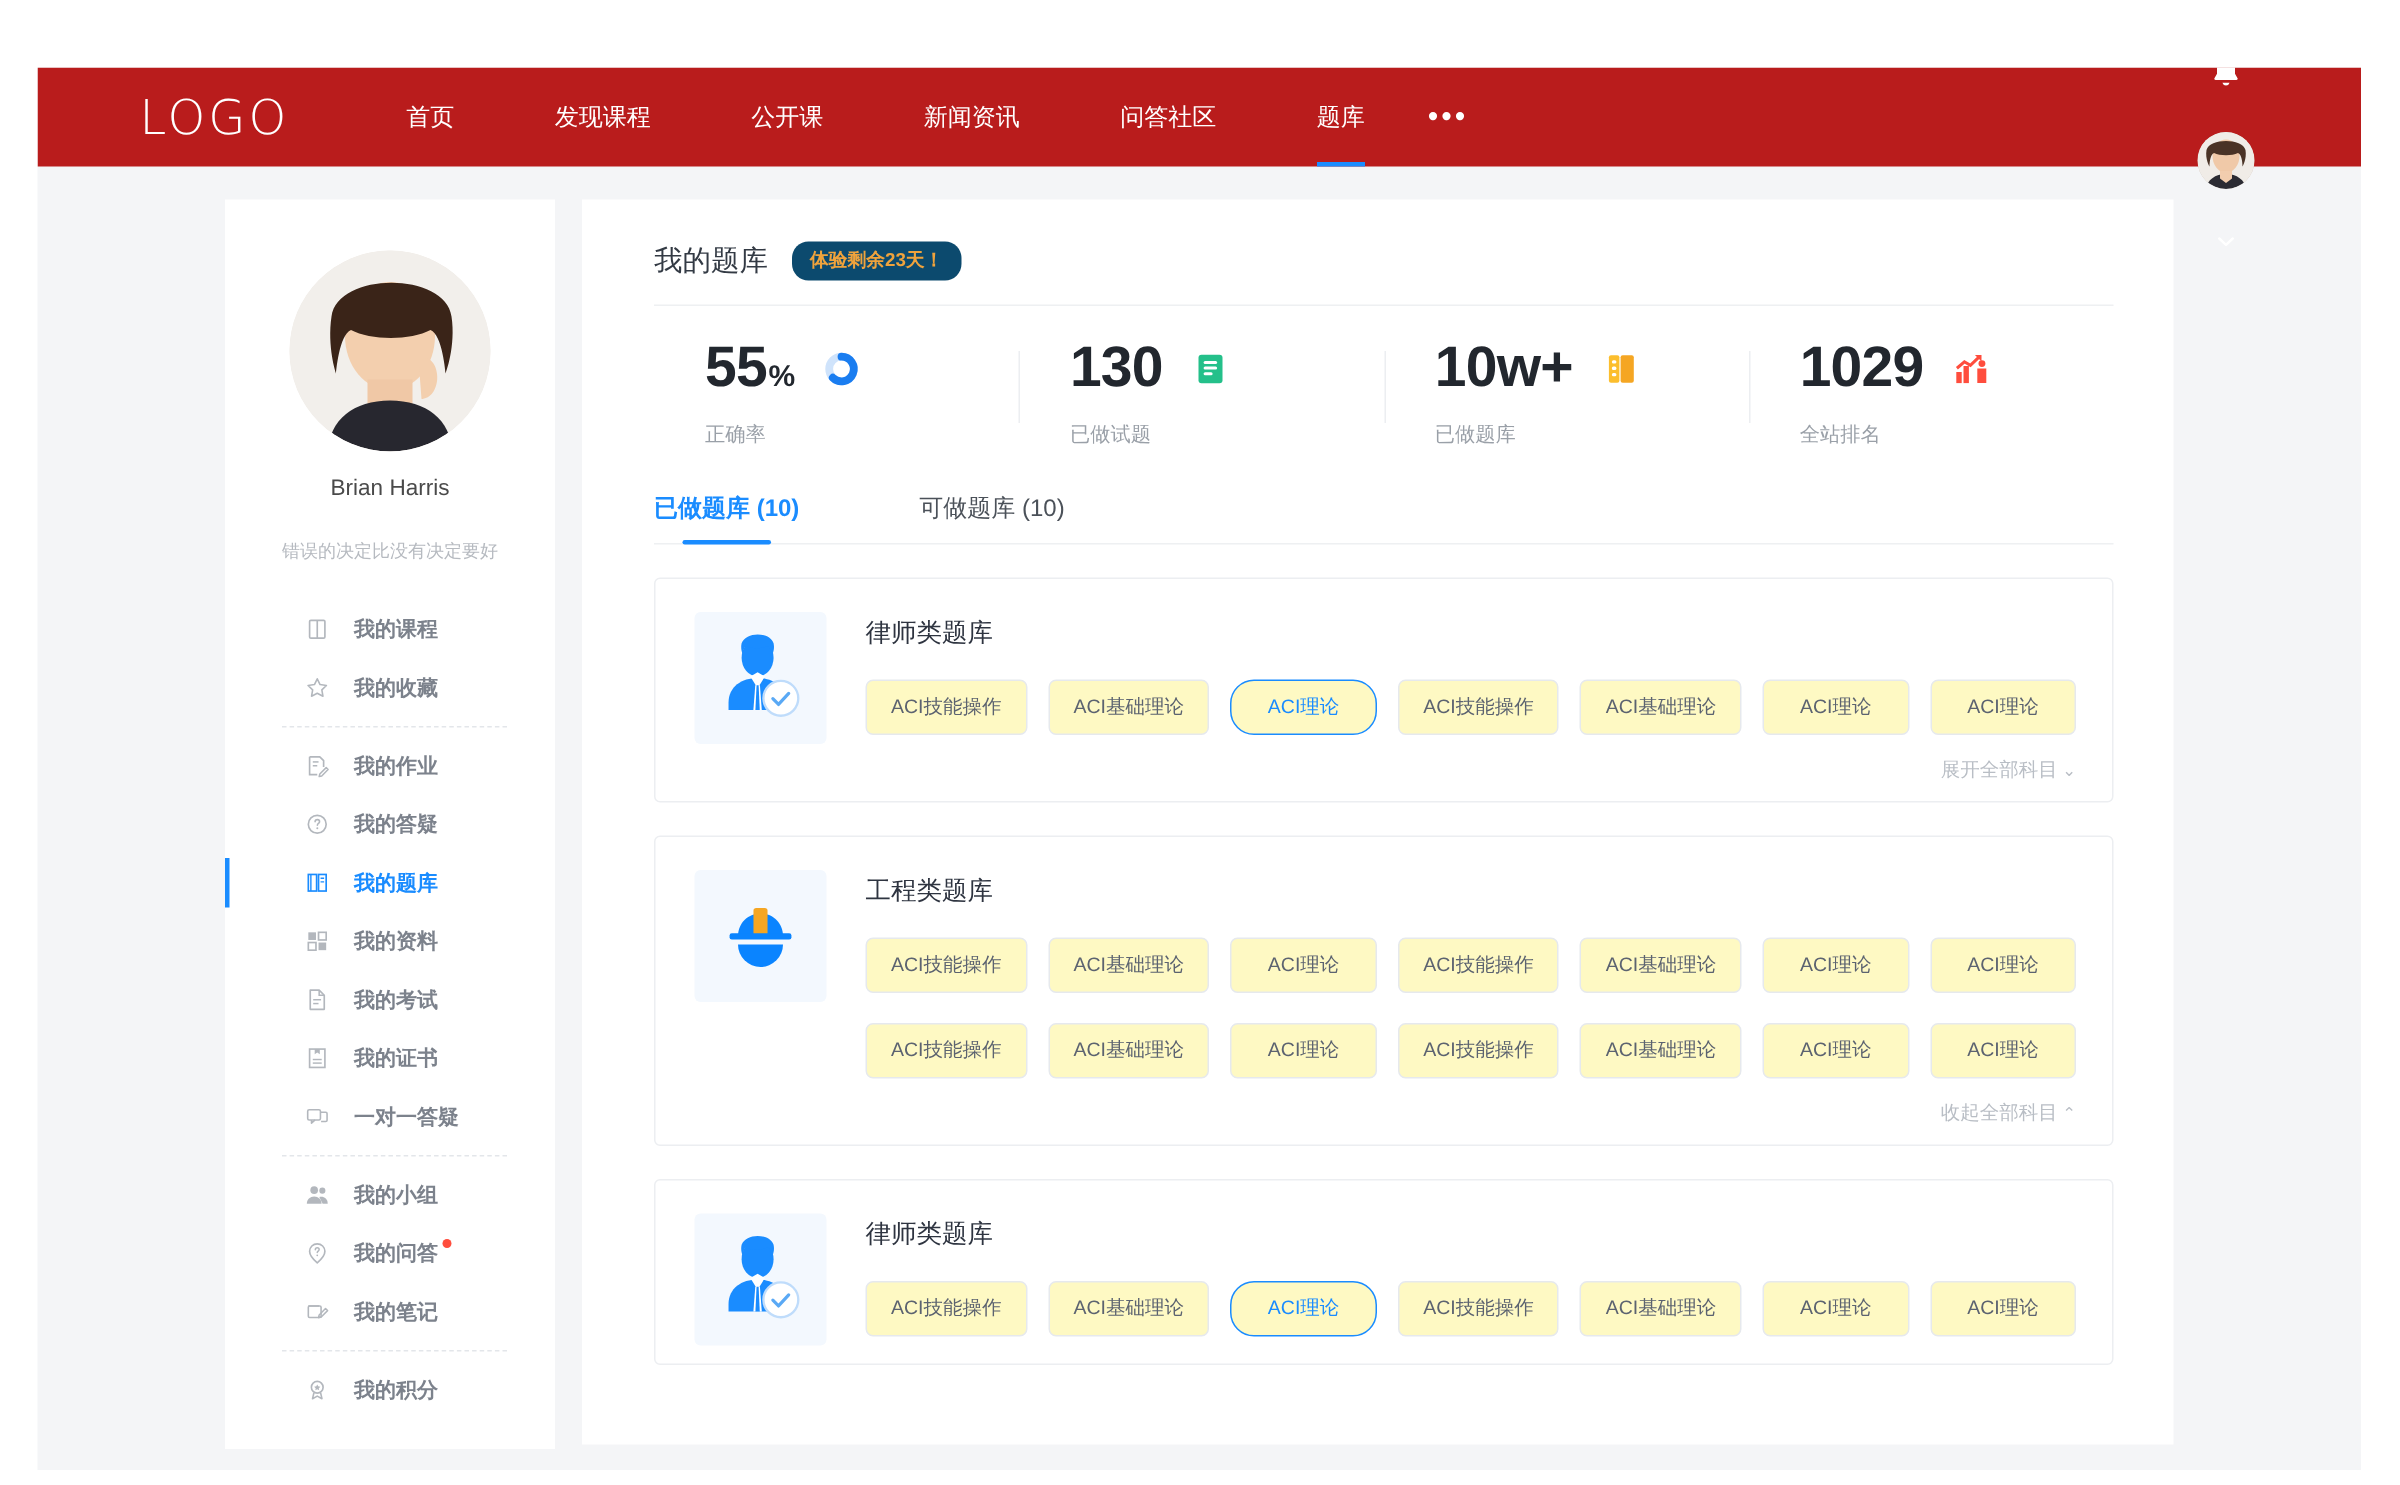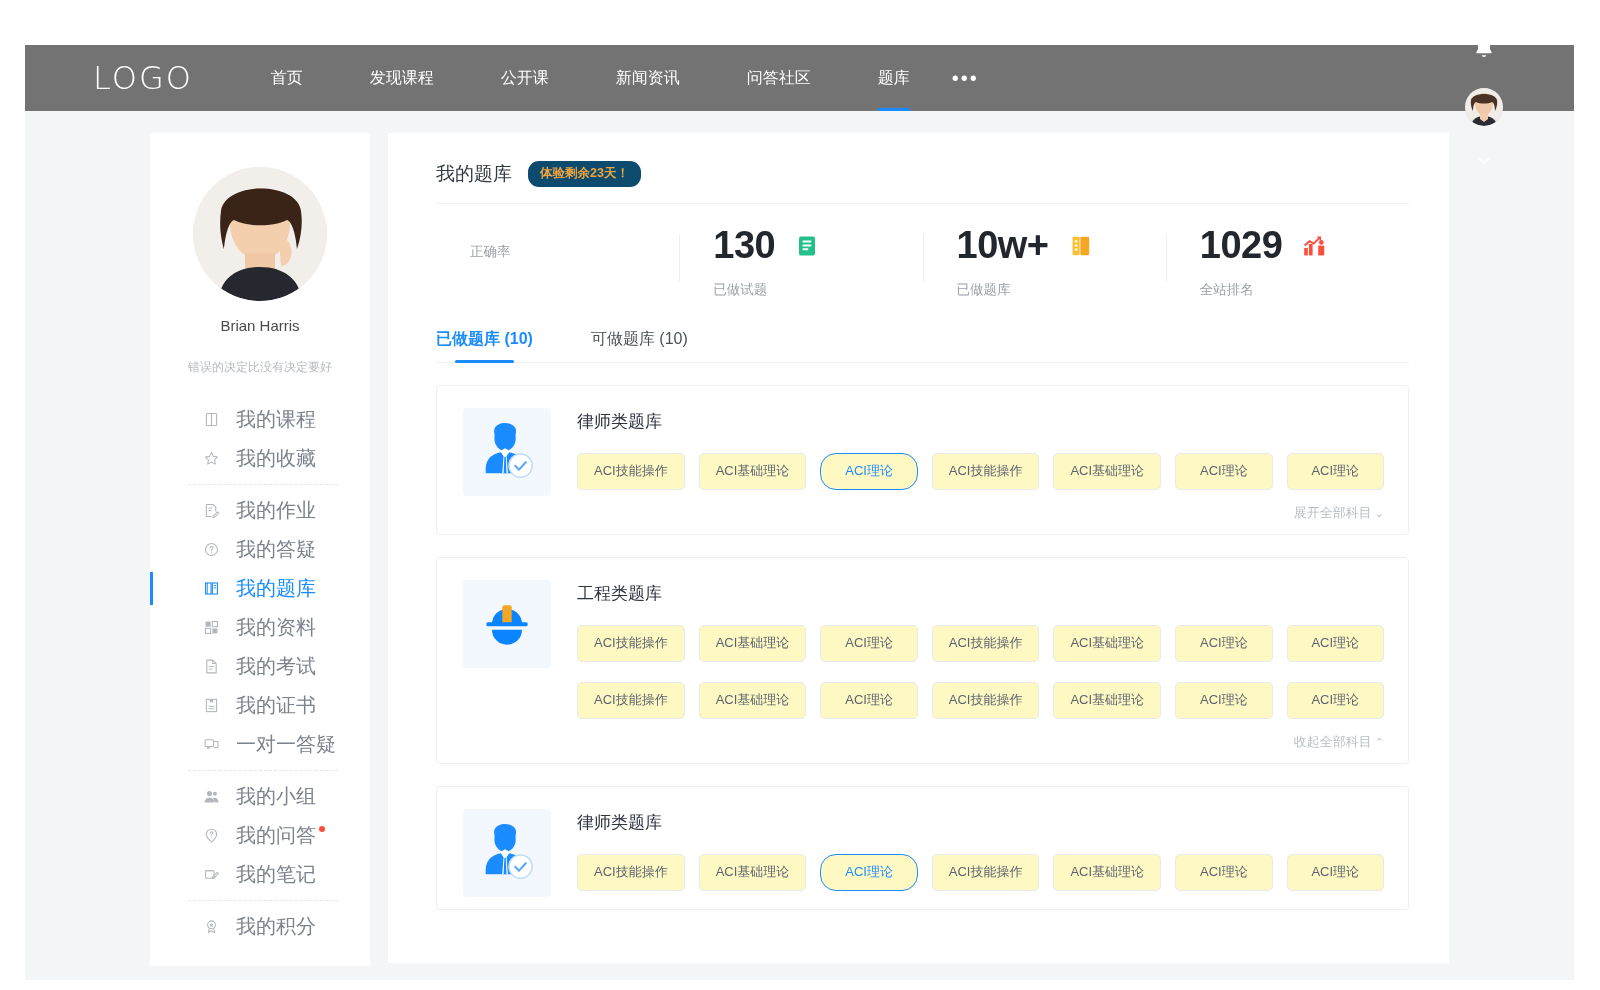--- a/index.html
+++ b/index.html
@@ -19,21 +19,21 @@
     position: absolute;
     left: 25px; top: 45px;
     width: 1549px; height: 935px;
     background: #f4f5f7;
     overflow: hidden;
   }
 
   
   .navbar {
     height: 66px;
-    background: #737373;
+    background: #b91c1c;
     display: flex;
     align-items: center;
     position: relative;
   }
   .logo {
     color: #ffffff;
     font-size: 32px;
     letter-spacing: 2px;
     font-weight: 300;
     margin-left: 68px;
@@ -126,21 +126,22 @@
     font-size: 12px; color: #b6bac0;
   }
   .side-menu { margin-top: 24px; }
   .side-item {
     display: flex; align-items: center;
     height: 39px;
     padding-left: 52px;
     cursor: pointer;
     position: relative;
     color: #7c828c;
-    font-size: 20px;
+    font-size: 14px;
+    font-weight: bold;
   }
   .side-item .sico {
     width: 18px; height: 18px;
     margin-right: 16px;
     display: flex; align-items: center; justify-content: center;
     flex: none;
     opacity: .75;
   }
   .side-item.active { color: #1a8cff; }
   .side-item.active .sico { opacity: 1; }
@@ -203,21 +204,21 @@
   .stat-num {
     font-size: 38px; color: #22272e; font-weight: 700;
     line-height: 1; letter-spacing: -0.5px;
   }
   .stat-num .pct { font-size: 20px; font-weight: 700; margin-left: 1px; }
   .stat-ico { width: 26px; height: 26px; margin-top: 7px; }
   .stat-label { margin-top: 17px; font-size: 13.5px; color: #9aa0a8; }
 
   
   .tabs {
-    display: flex; gap: 58px;
+    display: flex; gap: 80px;
     margin-top: 22px;
     border-bottom: 1px solid #eef0f2;
     padding-bottom: 0;
   }
   .tab {
     font-size: 16px; color: #4b5159;
     padding-bottom: 12px;
     position: relative;
     cursor: pointer;
   }
@@ -487,20 +488,27 @@
       </div>
 
       <div class="main">
         <div class="main-head">
           <div class="main-title">我的题库</div>
           <div class="trial-badge">体验剩余23天！</div>
         </div>
 
         <div class="stats" id="statsRow">
             <div class="stat">
+              <div class="stat-row">
+                <div class="stat-num"><span>55</span><span class="pct">%</span></div>
+                <div class="stat-ico"><svg viewBox="0 0 26 26" width="26" height="26">
+                    <circle cx="13" cy="13" r="8.2" fill="none" stroke="#cfe3fb" stroke-width="5.2"></circle>
+                    <path d="M13 4.8a8.2 8.2 0 1 1-5.8 14" fill="none" stroke="#1a7df0" stroke-width="5.2" stroke-linecap="round"></path>
+                  </svg></div>
+              </div>
               <div class="stat-label">正确率</div>
             </div>
             <div class="stat">
               <div class="stat-row">
                 <div class="stat-num"><span>130</span><span class="pct"></span></div>
                 <div class="stat-ico"><svg viewBox="0 0 26 26" width="26" height="26">
                     <rect x="5" y="3.5" width="16" height="19" rx="2" fill="#24c08a"></rect>
                     <rect x="8.4" y="7.6" width="9" height="2" rx="1" fill="#ffffff"></rect>
                     <rect x="8.4" y="11.4" width="9" height="2" rx="1" fill="#ffffff"></rect>
                     <rect x="8.4" y="15.2" width="6" height="2" rx="1" fill="#ffffff"></rect>

